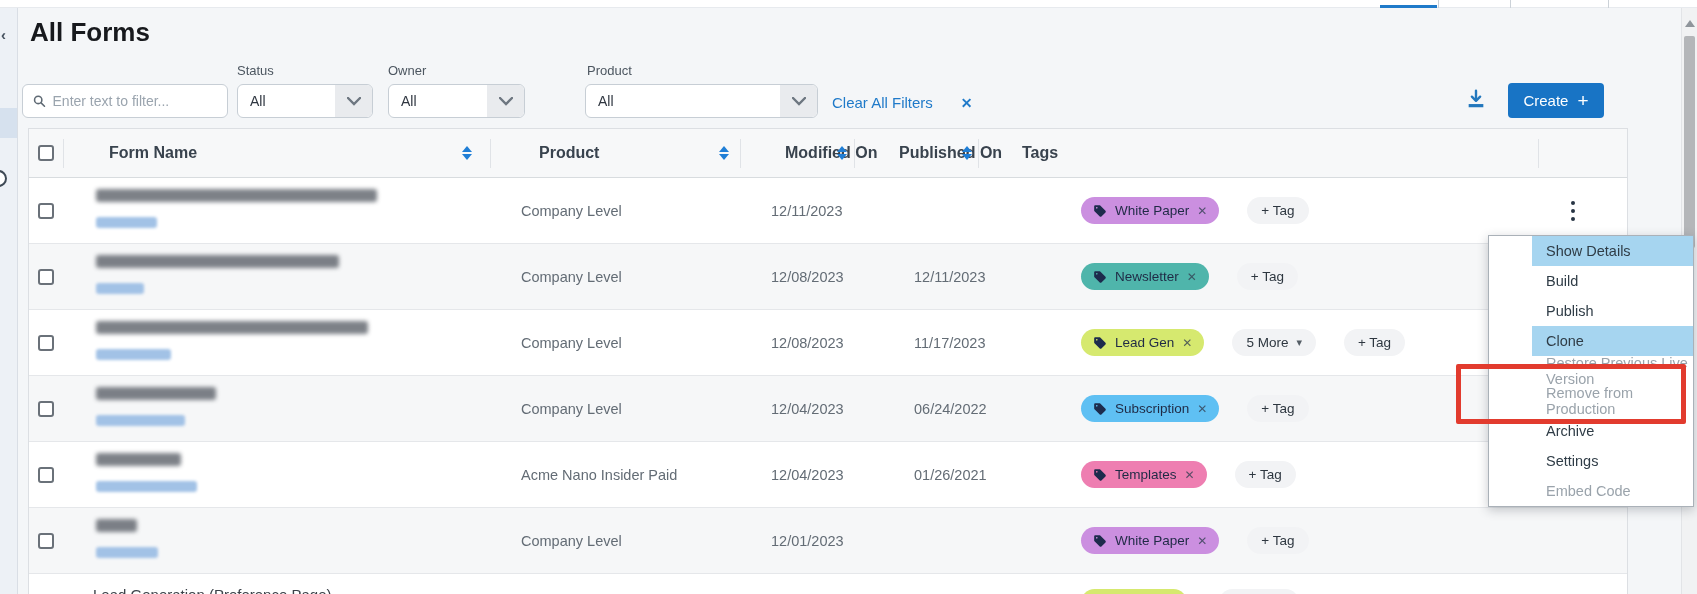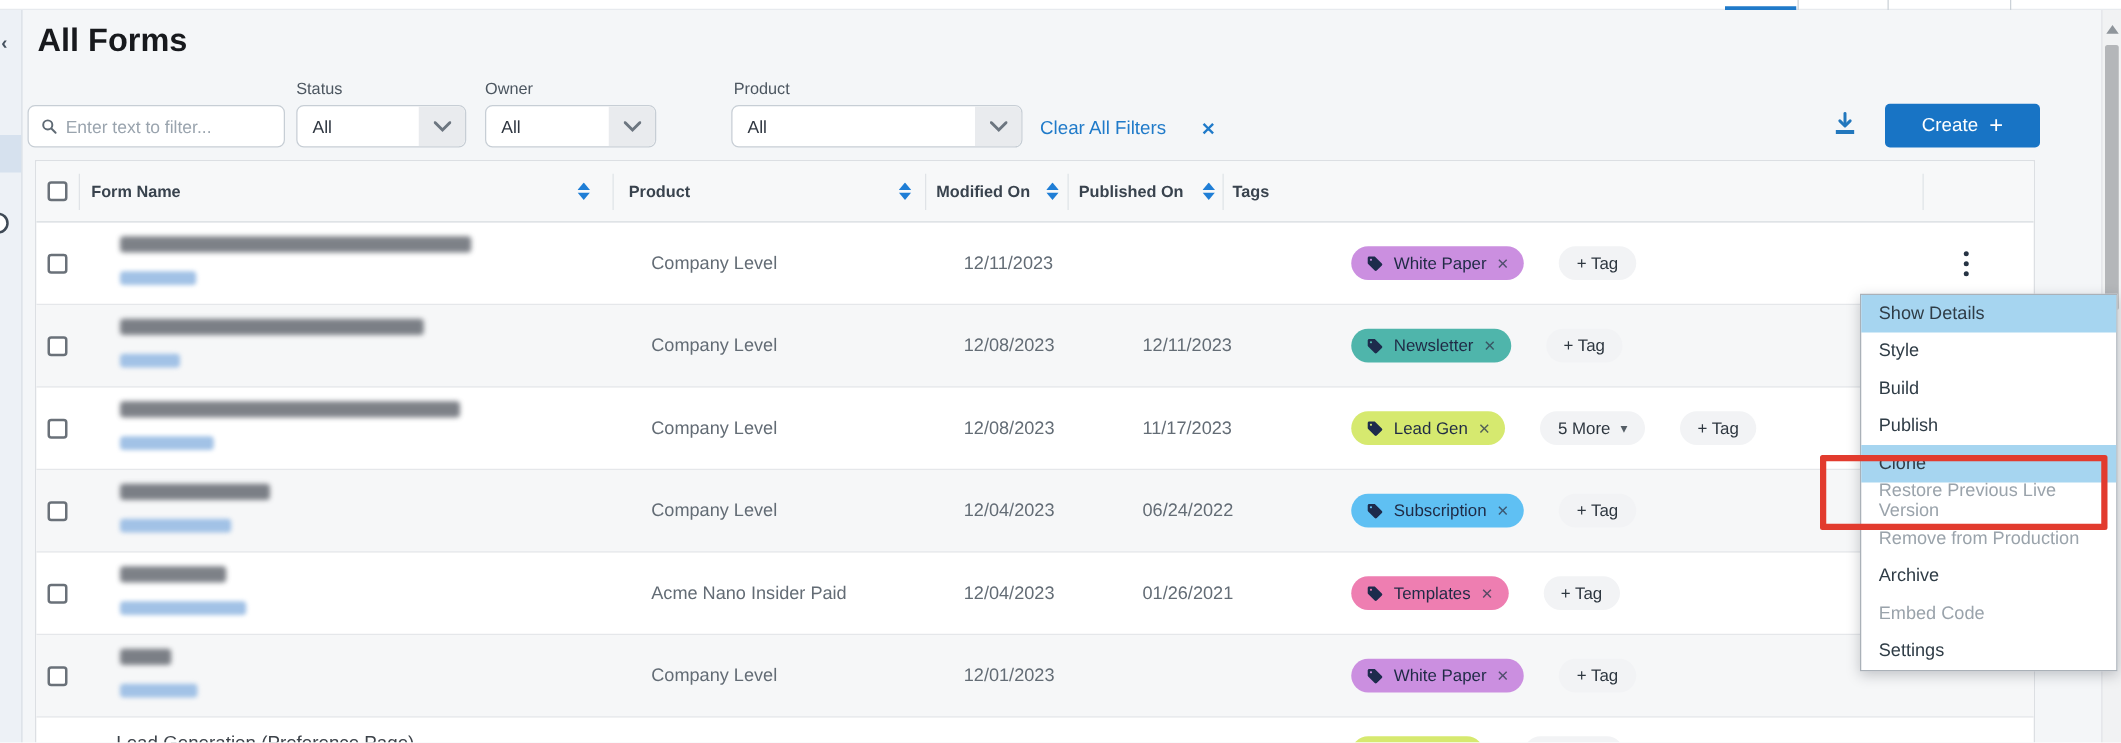--- a/index.html
+++ b/index.html
@@ -24,47 +24,47 @@
   .search-box { position:absolute; left:22px; top:84px; width:206px; height:34px; background:#fff; border:1px solid #c7ced5; border-radius:6px; display:flex; align-items:center; padding:0 10px; gap:7px; }
   .search-box input { border:none; outline:none; font-size:14px; color:#333; width:100%; font-family:"Liberation Sans",sans-serif; background:transparent; }
   .search-box input::placeholder { color:#9aa4ae; }
   .dd { position:absolute; top:84px; height:34px; background:#fff; border:1px solid #c7ced5; border-radius:6px; display:flex; align-items:center; justify-content:space-between; overflow:hidden;text-align:right; }
   .dd .val { font-size:14px; color:#2f3640; padding-left:12px; }
   .dd .chev { width:37px; height:100%; background:#e9ebee; display:flex; align-items:center; justify-content:center; border-radius:0 5px 5px 0; }
   .clear-all { position:absolute; left:832px; top:94px; display:flex; gap:28px; align-items:center; font-size:15px; color:#1f7ac9; }
   .clear-all .x { font-weight:bold; font-size:14px; }
 
   .export-btn { position:absolute; left:1462px; top:85px; width:28px; height:28px; display:flex; align-items:center; justify-content:center; }
-  .create-btn { position:absolute; left:1508px; top:83px; width:124px; height:35px; background:#1874c5; color:#fff; border:none; border-radius:4px; font-size:15px; font-family:"Liberation Sans",sans-serif; display:flex; align-items:center; justify-content:center; gap:9px; }
+  .create-btn { position:absolute; left:1508px; top:83px; width:96px; height:35px; background:#1874c5; color:#fff; border:none; border-radius:4px; font-size:15px; font-family:"Liberation Sans",sans-serif; display:flex; align-items:center; justify-content:center; gap:9px; }
   .create-btn .plus { font-size:19px; font-weight:400; line-height:1; }
 
   
   .table { position:absolute; left:28px; top:128px; width:1600px; height:466px; background:#fff; border:1px solid #dcdfe3; border-bottom:none; overflow:hidden; z-index:2; }
   .thead { position:absolute; left:0; top:0; width:100%; height:49px; background:#f7f8f9; border-bottom:1px solid #d8dcdf; }
-  .th { position:absolute; top:50%; transform:translateY(-50%); font-size:13px; font-weight:bold; color:#39434e; }
+  .th { position:absolute; top:50%; transform:translateY(-50%); font-size:16px; font-weight:bold; color:#39434e;margin-left:36px; }
   .sort { position:absolute; top:50%; transform:translateY(-50%); display:flex; flex-direction:column; gap:2px; }
   .hsep { position:absolute; top:10px; width:1px; height:29px; background:#e0e3e7; }
   .cb { position:absolute; width:16px; height:16px; border:2px solid #6a7179; border-radius:3px; background:#fff; }
   .row { position:absolute; left:0; width:100%; height:66px; border-bottom:1px solid #e5e7ea; }
   .row.alt { background:#f6f7f8; }
   .bar-name { position:absolute; left:67px; height:13px; border-radius:3px; background:#5d626a; filter:blur(2.2px); opacity:.8; }
   .bar-link { position:absolute; left:67px; height:11px; border-radius:3px; background:#a2c2e6; filter:blur(1.6px); }
   .cell { position:absolute; top:50%; transform:translateY(-50%); font-size:14.5px; color:#636c75; }
   .tags-wrap { position:absolute; left:1052px; top:0; height:100%; display:flex; align-items:center; gap:28px; }
   .chip { height:27px; border-radius:14px; display:flex; align-items:center; gap:8px; padding:0 12px; font-size:13.5px; color:#1f2a45; white-space:nowrap; }
   .chip .x { font-size:12px; color:#333f52; opacity:.8; }
   .pill { height:27px; border-radius:14px; background:#f2f3f5; display:flex; align-items:center; gap:8px; padding:0 14px; font-size:13.5px; color:#2e3740; white-space:nowrap; }
   .pill .caret { font-size:11px; color:#555e66; }
   .kebab { position:absolute; left:1538px; top:50%; transform:translateY(-50%); display:flex; flex-direction:column; gap:4px; padding:4px; }
   .kebab i { width:4px; height:4px; border-radius:50%; background:#273444; }
   .partial-name { position:absolute; left:64px; top:11px; height:10px; overflow:hidden; font-size:15px; color:#3c4249; line-height:19px; }
   .sliver-chip { position:absolute; top:15px; height:27px; border-radius:14px; }
 
   
-  .menu { position:absolute; left:1488px; top:235px; width:206px; background:#fff; border:1px solid #aab1b8; box-shadow:0 3px 10px rgba(30,40,50,.25); z-index:30; }
+  .menu { position:absolute; left:1488px; top:235px; width:206px; background:#fff; border:1px solid #aab1b8; box-shadow:0 3px 10px rgba(30,40,50,.25); z-index:30;padding-left:43px; }
   .menu .item { height:30px; display:flex; align-items:center; padding-left:14px; font-size:14.5px; color:#2f3c46; }
   .menu .item.disabled { color:#9aa3ab; }
   .menu .item.hl { background:#a6d5f0; }
 
   
   .annotation { position:absolute; left:1456px; top:364px; width:230px; height:60px; border:5px solid #e23b2e; z-index:40; border-radius:2px; }
 
   
   .scrollbar { position:absolute; left:1681px; top:8px; width:16px; height:586px; background:#f1f2f3; border-left:1px solid #e2e4e7; z-index:6; }
   .scrollbar .up { position:absolute; left:3px; top:12px; width:0; height:0; border-left:5px solid transparent; border-right:5px solid transparent; border-bottom:7px solid #8f959b; }
@@ -324,29 +324,28 @@
       <div class="row" style="top: 445px;">
         <div class="partial-name">Lead Generation (Preference Page)</div>
         <div class="sliver-chip" style="left: 1052px; width: 106px; background: rgb(214, 233, 111);"></div>
         <div class="sliver-chip" style="left: 1190px; width: 80px; background: rgb(242, 243, 245);"></div>
       </div>
     </div>
 </div>
 
 <div class="menu" id="ctx-menu">
     <div class="item hl">Show Details</div>
-    <div class="item">Style</div>
     <div class="item">Build</div>
     <div class="item">Publish</div>
     <div class="item hl">Clone</div>
     <div class="item disabled">Restore Previous Live Version</div>
     <div class="item disabled">Remove from Production</div>
     <div class="item">Archive</div>
+    <div class="item">Settings</div>
     <div class="item disabled">Embed Code</div>
-    <div class="item">Settings</div>
   </div>
 
 <div class="annotation"></div>
 
 <div class="scrollbar">
   <div class="up"></div>
   <div class="thumb"></div>
 </div>
 
 </body></html>

